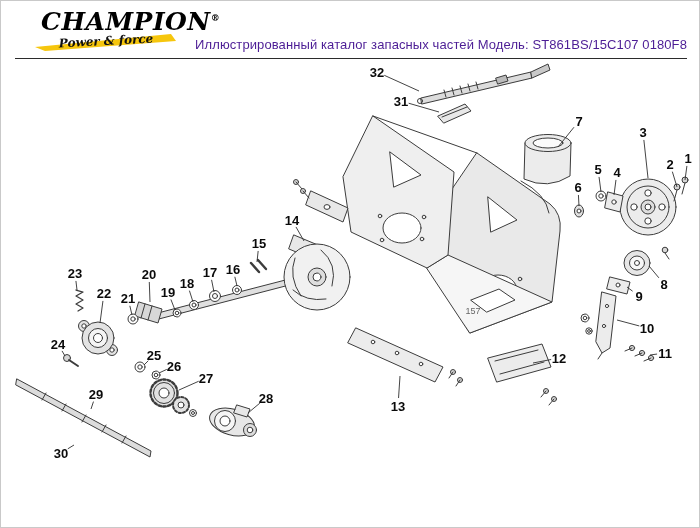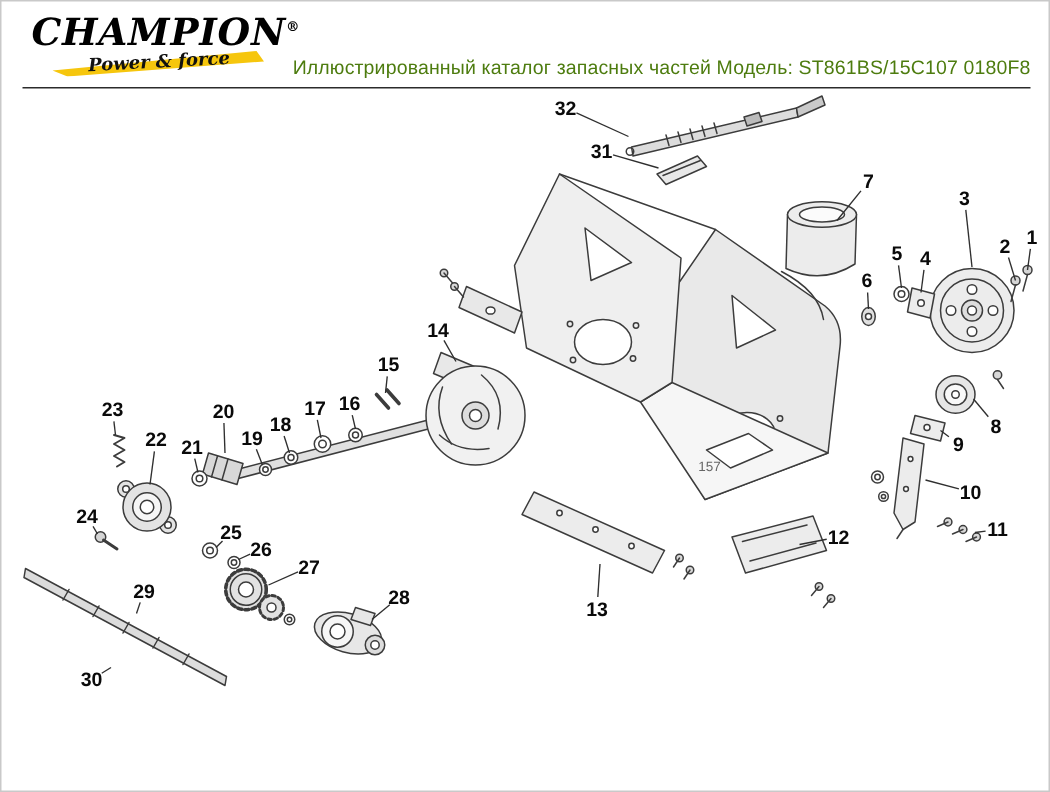--- a/index.html
+++ b/index.html
@@ -4,21 +4,21 @@
 <style>
   * { margin:0; padding:0; box-sizing:border-box; }
   html,body { background:#ffffff; }
   body { font-family:"Liberation Sans", sans-serif; }
   .page { position:relative; width:700px; height:528px; background:#ffffff; border:1px solid #c9c9c9; overflow:hidden; }
 
   
   .header { position:absolute; top:0; left:0; right:0; height:58px; }
   .logo { position:absolute; left:20px; top:8px; width:170px; }
   .logo-name { font-family:"DejaVu Serif", serif; font-style:italic; font-weight:bold;
-               font-size:25px; line-height:1.05; letter-spacing:0.5px; color:#000; white-space:nowrap; }
+               font-size:25px; line-height:1.05; letter-spacing:0.5px; color:#000; white-space:nowrap;margin-left:20px; }
   .logo-name sup { font-size:9px; font-style:normal; vertical-align:super; }
   .logo-swoosh { position:relative; margin-top:-2px; margin-left:14px; width:142px; height:18px; }
   .swoosh-svg { position:absolute; left:0; top:0; width:142px; height:18px; }
   .logo-tagline { position:relative; font-family:"DejaVu Serif", serif; font-style:italic; font-weight:bold;
                   font-size:12px; line-height:16px; text-align:center; color:#111; transform:rotate(-3deg); }
   .title { position:absolute; right:12px; top:36px; font-size:13px; letter-spacing:0.1px; }
   .rule { position:absolute; left:14px; right:12px; top:57px; border-top:1.5px solid #2b2b2b; }
 
   
   svg.diagram { position:absolute; left:0; top:0; width:700px; height:528px; }
@@ -36,21 +36,21 @@
       <div class="logo-name">
         <span>CHAMPION</span><sup>®</sup>
       </div>
       <div class="logo-swoosh">
         <svg class="swoosh-svg" viewBox="0 0 142 18">
           <polygon points="0,14 136,1 141,8 10,18" fill="#f6c60d"></polygon>
         </svg>
         <div class="logo-tagline">Power &amp; force</div>
       </div>
     </div>
-    <div class="title" style="color: #4d7c0f;">Иллюстрированный каталог запасных частей Модель: ST861BS/15C107 0180F8</div>
+    <div class="title" style="color: #4c1d95;">Иллюстрированный каталог запасных частей Модель: ST861BS/15C107 0180F8</div>
     <div class="rule"></div>
   </header>
 
   <svg class="diagram" viewBox="0 0 700 528">
     <g stroke="#3c3c3c" stroke-width="1" fill="none" stroke-linejoin="round" stroke-linecap="round">
 
       <g>
         <path d="M16,378 L150,450 L149,456 L15,384 Z" fill="#dcdcdc"></path>
         <line x1="41" y1="399" x2="45" y2="392"></line>
         <line x1="61" y1="410" x2="65" y2="403"></line>

